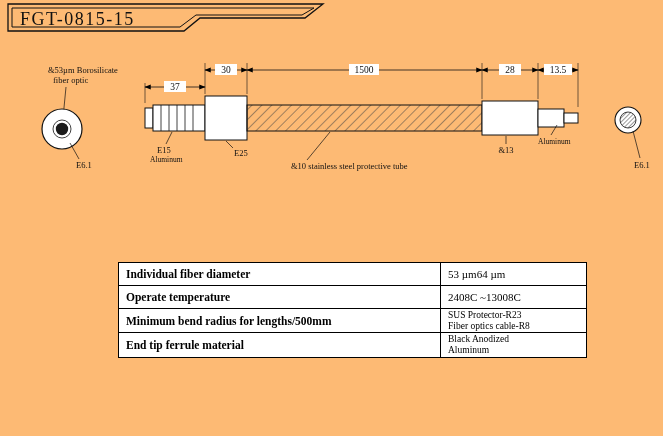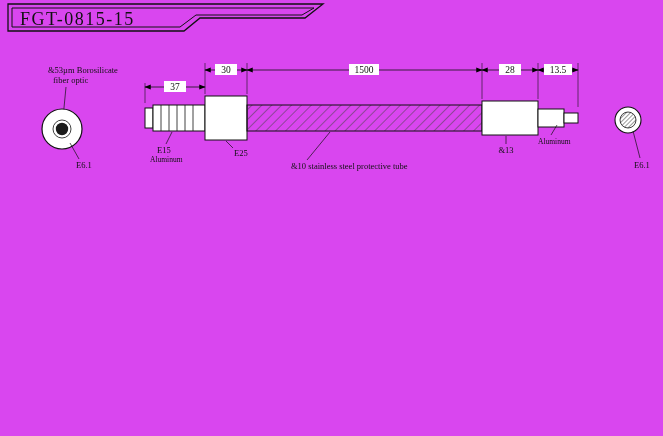--- a/index.html
+++ b/index.html
@@ -1,18 +1,18 @@
 <!DOCTYPE html>
 <html><head>
 <meta charset="utf-8">
 <style>
   * { margin:0; padding:0; box-sizing:border-box; }
   html,body { width:663px; height:436px; background:#ffffff; overflow:hidden; }
   body { font-family:"Liberation Serif","DejaVu Serif",serif; color:#000; position:relative; }
-  .page { position:absolute; inset:0; background:#d946ef; }
+  .page { position:absolute; inset:0; background:#fdba74; }
   svg.drawing { position:absolute; left:0; top:0; }
   svg text { font-family:"Liberation Serif","DejaVu Serif",serif; fill:#111; }
   .title-text { font-size:18px; letter-spacing:1.5px; }
   .dim-text { font-size:9.5px; }
   .lab-text { font-size:8.5px; }
   .lab-text-sm { font-size:7.5px; }
   table.spec { position:absolute; left:118px; top:262px; border-collapse:collapse; background:#fff; }
   table.spec td { border:1.5px solid #000; vertical-align:middle; }
   table.spec tr { height:23px; }
   td.lbl { width:322px; font-weight:bold; font-size:11.5px; padding-left:7px; }
@@ -126,16 +126,38 @@
     <g>
       <circle cx="628" cy="120" r="13" fill="#fff" stroke="#111" stroke-width="1.1"></circle>
       <circle cx="628" cy="120" r="8" fill="url(#hatch2)" stroke="#111" stroke-width="0.8"></circle>
       <line x1="633" y1="131" x2="640" y2="158" stroke="#111" stroke-width="0.7"></line>
       <text class="lab-text" x="634" y="168">E6.1</text>
     </g>
   </svg>
 
   <table class="spec">
     <tbody>
+      <tr>
+        <td class="lbl">Individual fiber diameter</td>
+        <td class="val">53 µm64 µm</td>
+      </tr>
+      <tr>
+        <td class="lbl">Operate temperature</td>
+        <td class="val">2408C ~13008C</td>
+      </tr>
+      <tr>
+        <td class="lbl">Minimum bend radius for lengths/500mm</td>
+        <td class="val two">
+          <div>SUS Protector-R23</div>
+          <div>Fiber optics cable-R8</div>
+        </td>
+      </tr>
+      <tr>
+        <td class="lbl">End tip ferrule material</td>
+        <td class="val two">
+          <div>Black Anodized</div>
+          <div>Aluminum</div>
+        </td>
+      </tr>
     </tbody>
   </table>
 
 </div>
 
 </body></html>

